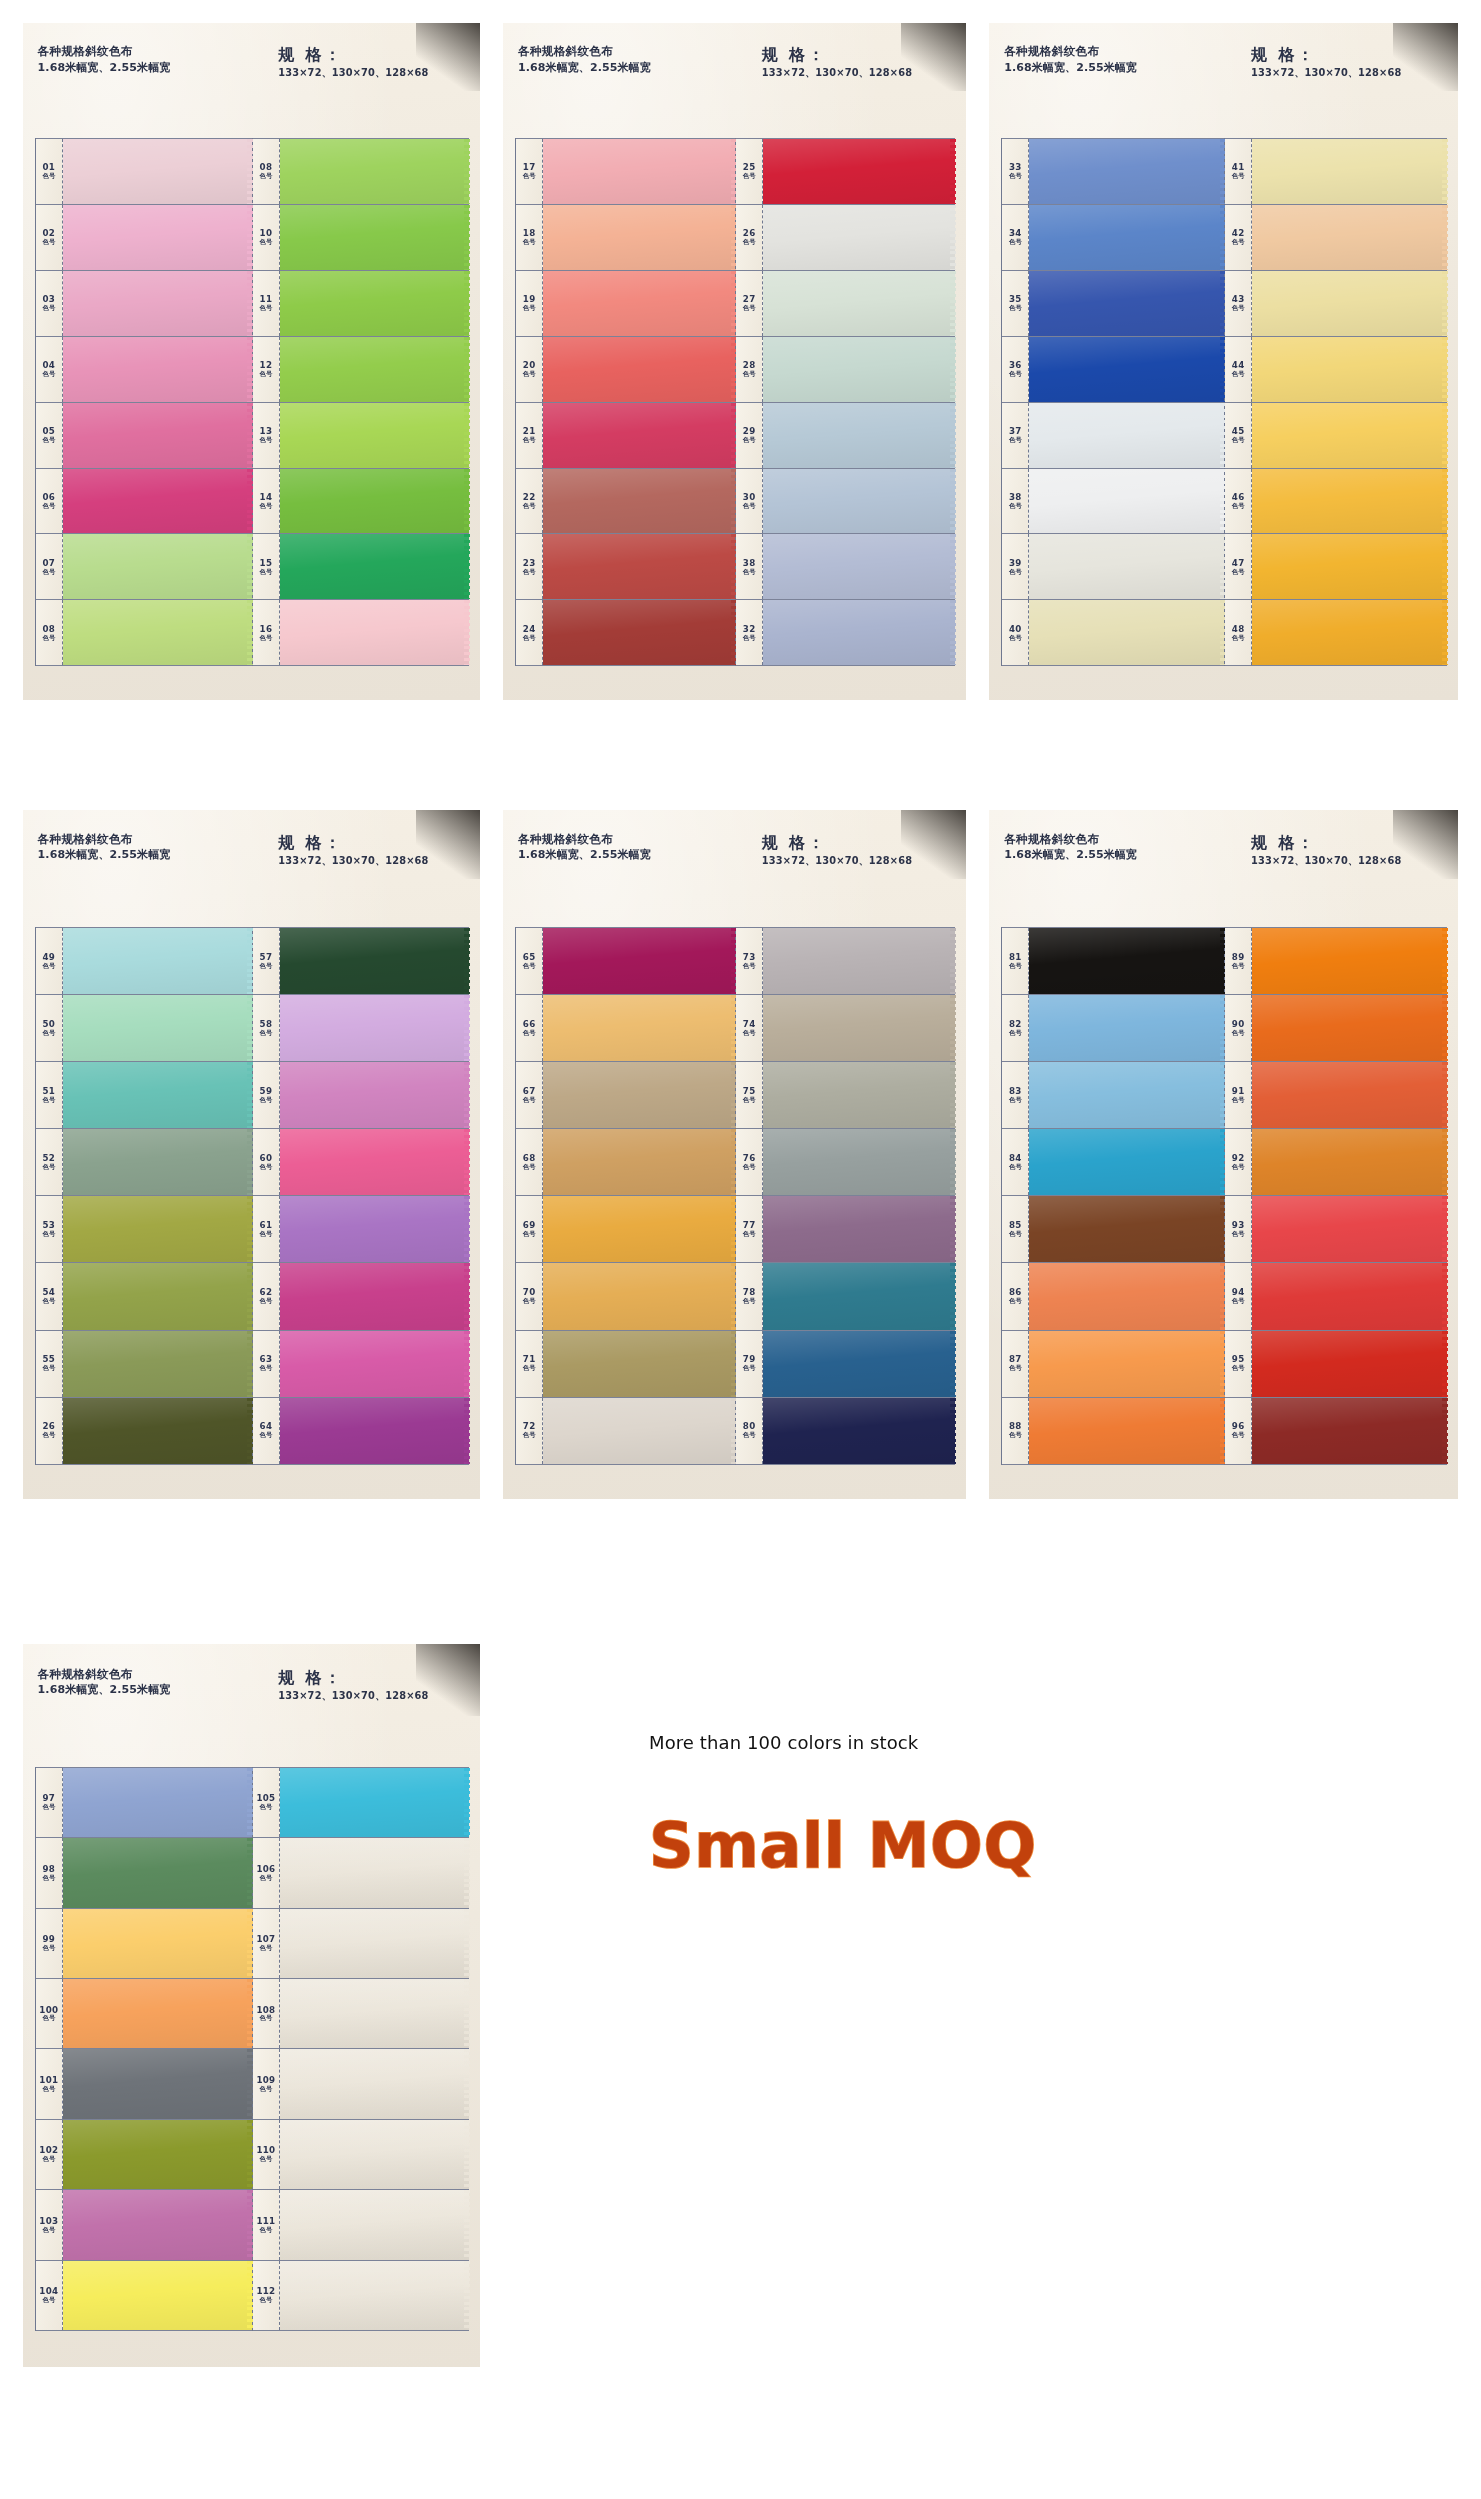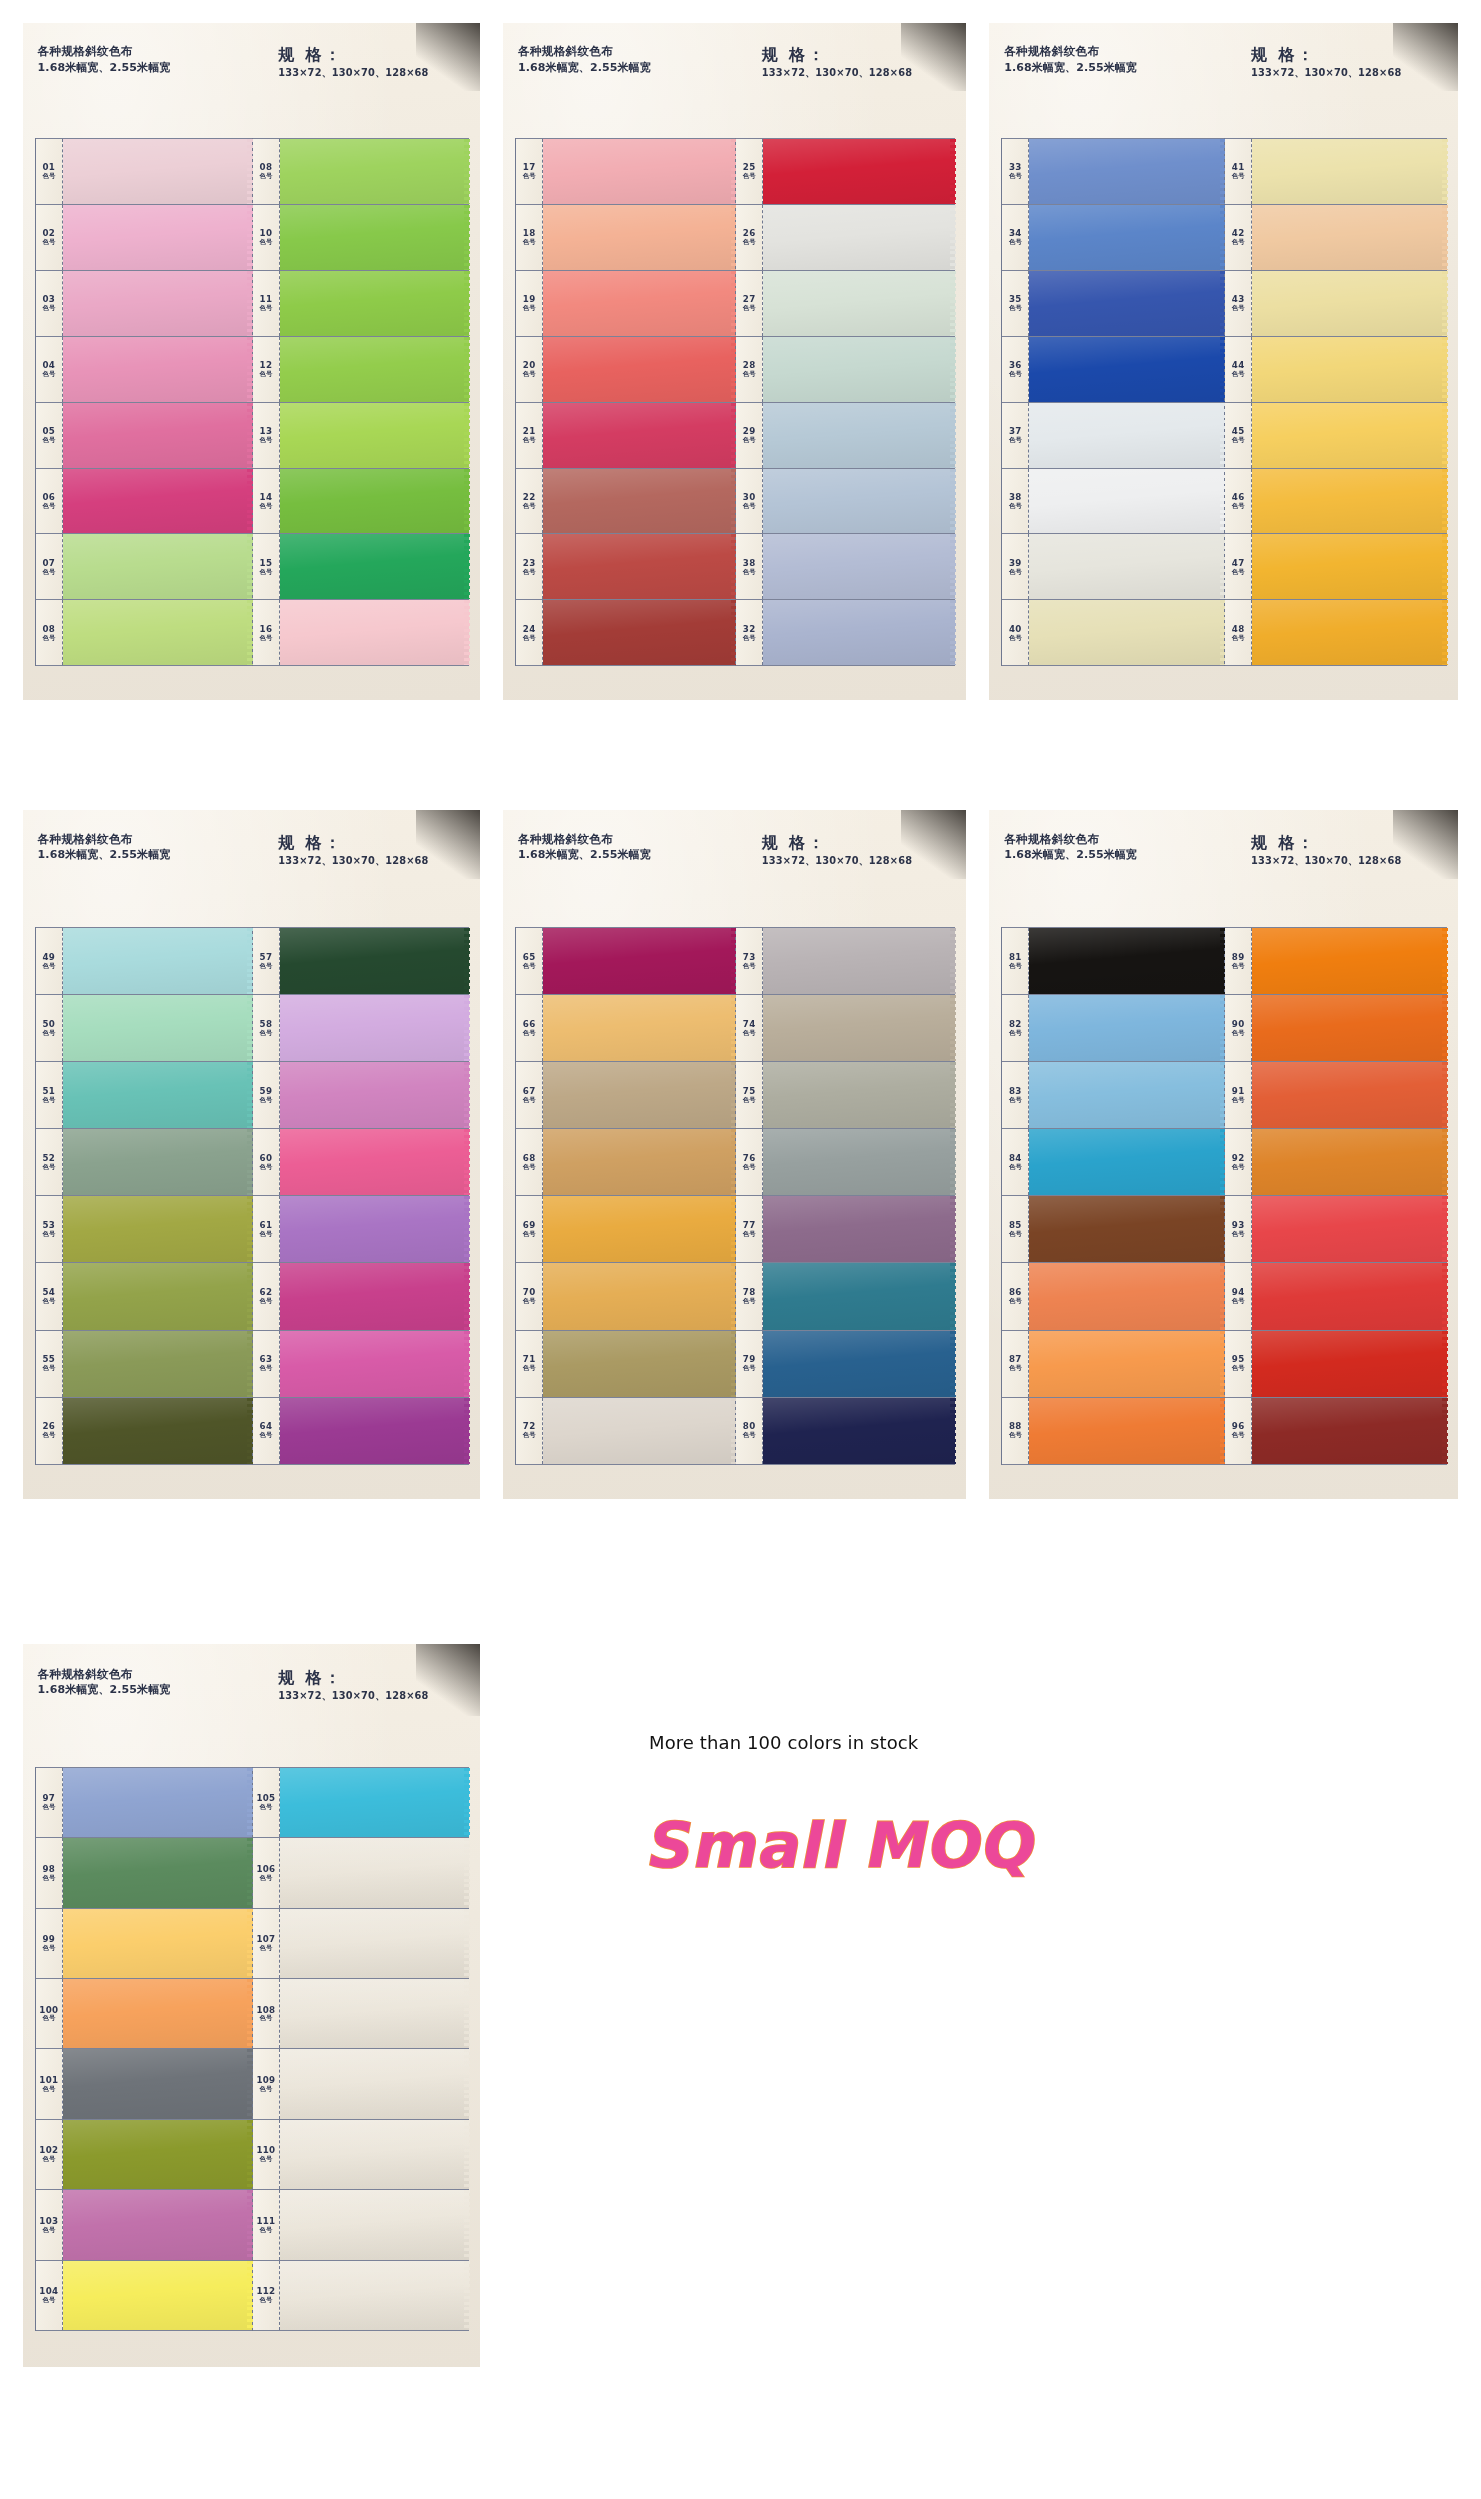--- a/index.html
+++ b/index.html
@@ -1308,17 +1308,17 @@
               </div>
             </div>
           </div>
         </div>
     </div>
   </div>
 </div>
 
 <div class="info-block">
   <div class="info-line">More than 100 colors in stock</div>
-  <div class="promo" style="color: #ec4899; font-style: italic; -webkit-text-stroke: 1.7px rgb(239, 138, 60);">
+  <div class="promo" style="color: #c2410c; -webkit-text-stroke: 1.7px rgb(239, 138, 60);">
     <div>Small MOQ</div>
   </div>
 </div>
 
 
 </body></html>

